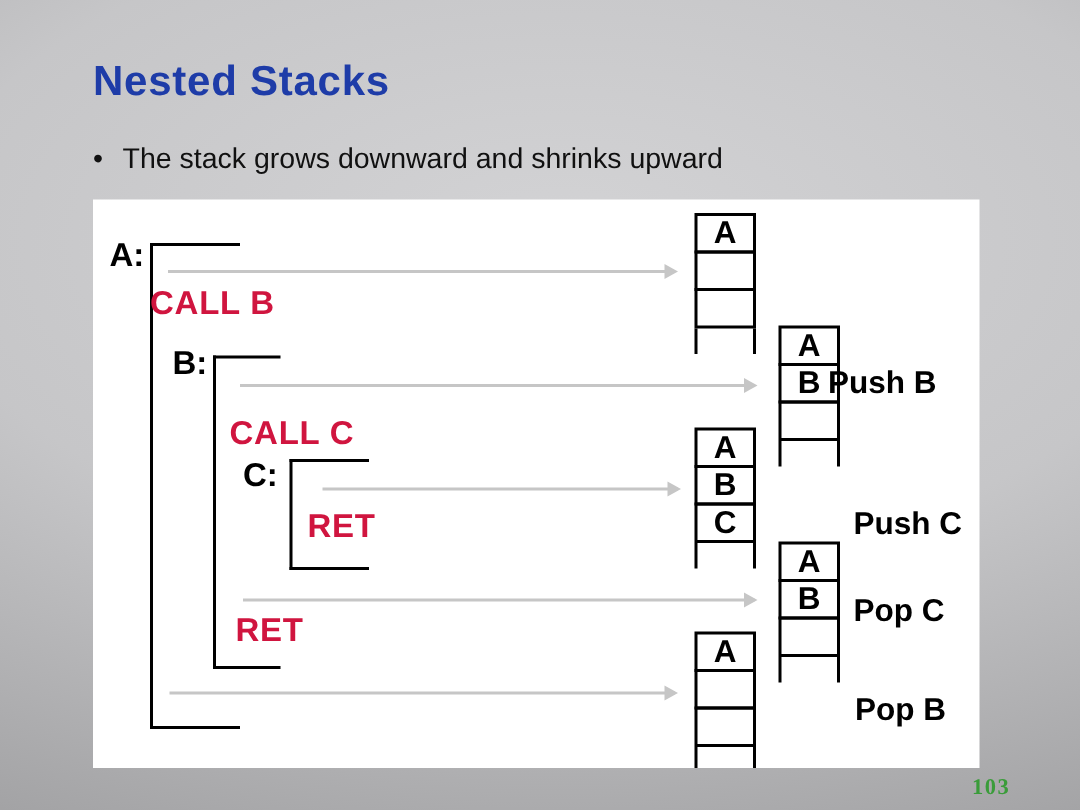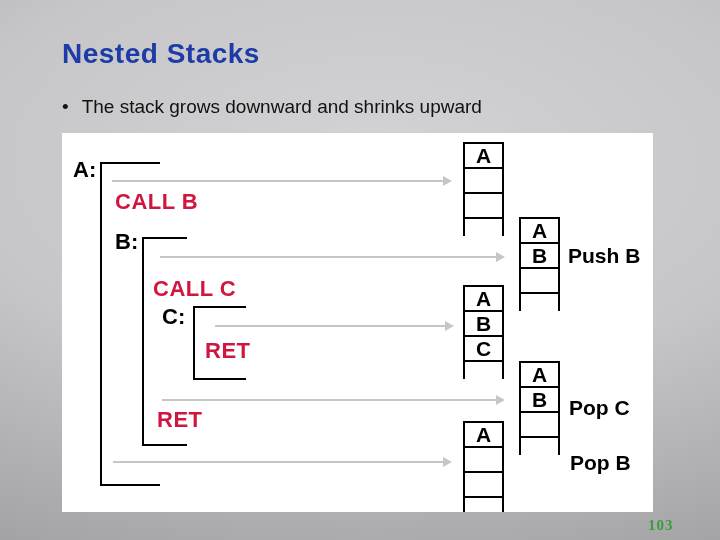--- a/index.html
+++ b/index.html
@@ -38,21 +38,21 @@
   .codelabel {
     color:#000; font-weight:bold; font-size:22px; line-height:22px;
   }
   .label-a { left:11px;  top:26px;  }
   .label-b { left:53px;  top:98px;  }
   .label-c { left:100px; top:173px; }
 
   .instr {
     color:#d0153f; font-weight:bold; font-size:22px; line-height:22px; letter-spacing:0.5px;
   }
-  .instr-callb { left:53px;  top:58px;  }
+  .instr-callb { left:38px;  top:58px;  }
   .instr-callc { left:91px;  top:145px;text-align:right; }
   .instr-ret1  { left:143px; top:207px; }
   .instr-ret2  { left:95px;  top:276px; }
 
   
   .arrow { height:2px; background:#c6c6c6; }
   .arrow::after {
     content:""; position:absolute; right:-2px; top:-4px;
     border-left:9px solid #c6c6c6; border-top:5px solid transparent; border-bottom:5px solid transparent;
   }
@@ -77,24 +77,24 @@
   }
   .stack-1 { left:401px; top:9px;   }
   .stack-2 { left:457px; top:84px;  }
   .stack-3 { left:401px; top:152px; }
   .stack-4 { left:457px; top:228px; }
   .stack-5 { left:401px; top:288px; }
 
   .op {
     color:#000; font-weight:bold; font-size:21px; line-height:22px;
   }
-  .op-pushb { left:506px; top:112px; }
+  .op-pushb { left:490px; top:112px; }
   .op-pushc { left:507px; top:206px; }
   .op-popc  { left:507px; top:264px; }
-  .op-popb  { left:508px; top:319px; }
+  .op-popb  { left:508px; top:330px; }
 
   .page-number {
     position:absolute; left:648px; top:517px;
     font-family:"Liberation Serif", serif; font-weight:bold;
     font-size:15px; color:#3a9c3a; letter-spacing:1px;
   }
 </style>
 </head>
 <body>
 
@@ -157,20 +157,21 @@
     </div>
 
     <div class="stack stack-5">
       <div class="cell">A</div>
       <div class="cell"></div>
       <div class="cell"></div>
       <div class="stub"></div>
     </div>
 
     <span class="op op-pushb">Push B</span>
+    <span class="op op-pushc">Push C</span>
     <span class="op op-popc">Pop C</span>
     <span class="op op-popb">Pop B</span>
 
   </div>
 
   <div class="page-number">103</div>
 
 </div>
 
 </body></html>

